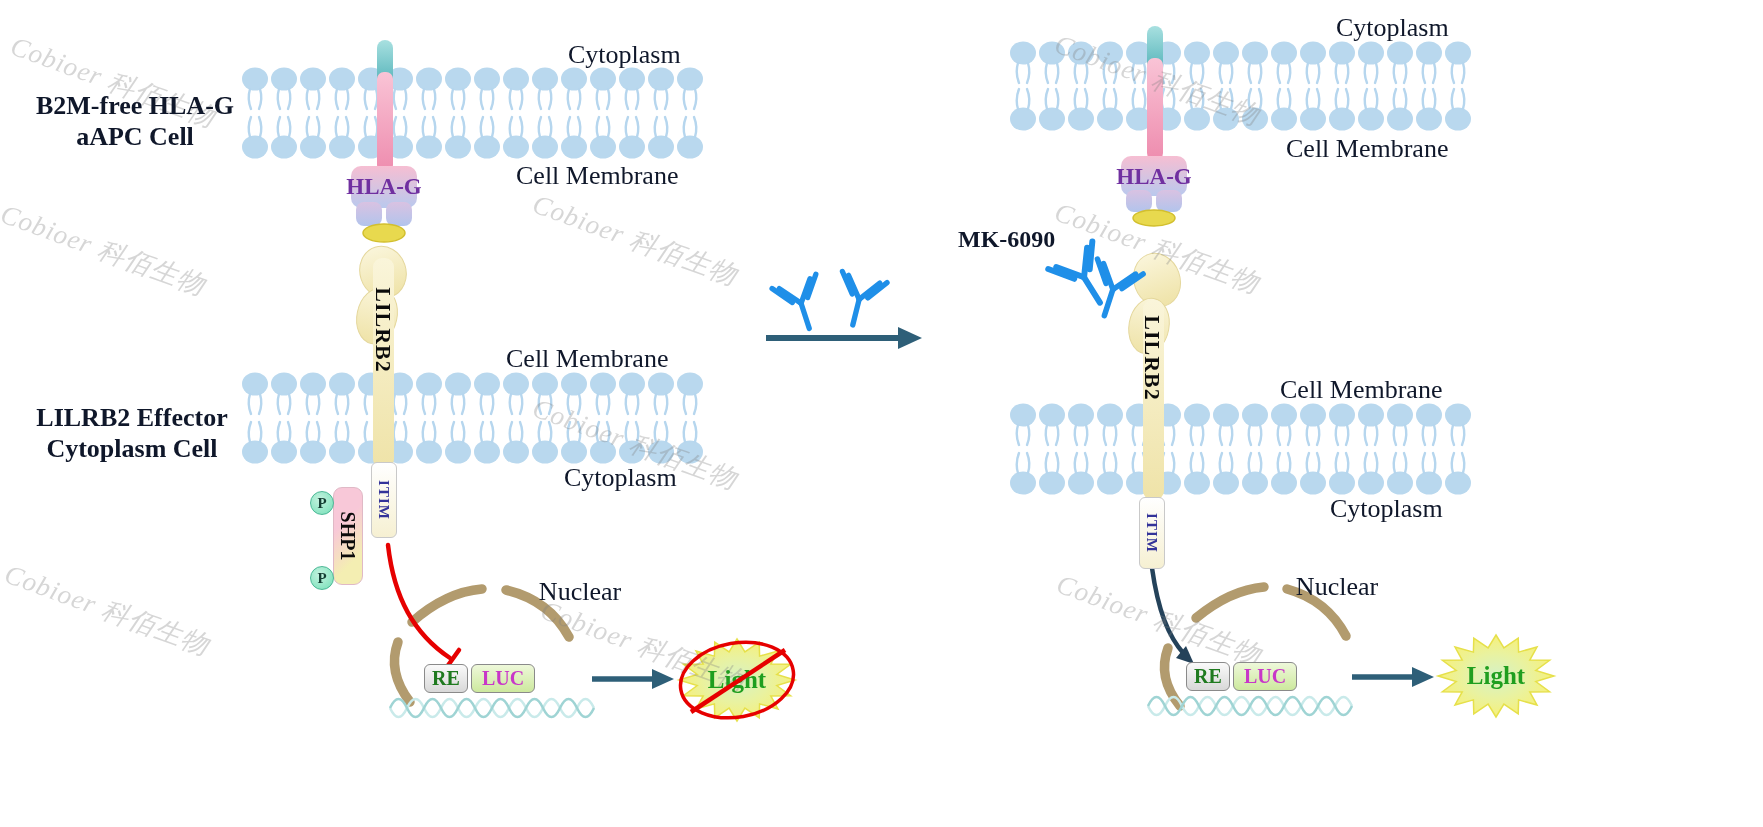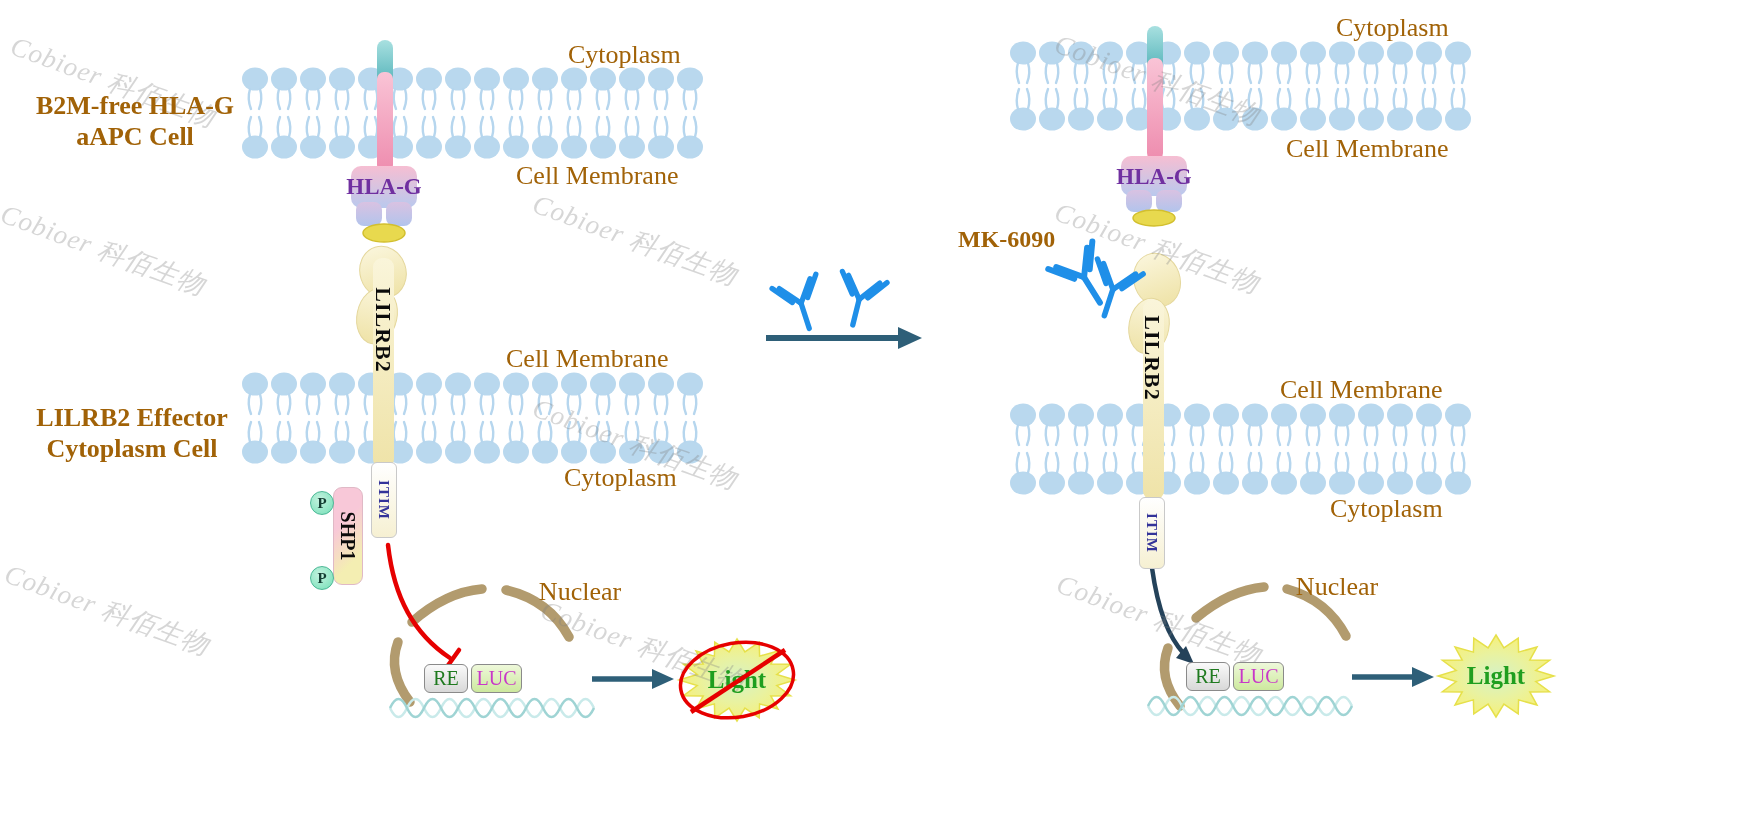--- a/index.html
+++ b/index.html
@@ -3,37 +3,37 @@
 <meta charset="utf-8">
 <style>
   *{margin:0;padding:0;box-sizing:border-box}
   html,body{background:#ffffff}
   body{font-family:"Liberation Serif","DejaVu Serif",serif}
   #stage{position:relative;width:1763px;height:827px;background:#ffffff;overflow:hidden}
   svg.layer{position:absolute;left:0;top:0;z-index:1}
   svg.layer.top{z-index:4;pointer-events:none}
   .wm{position:absolute;z-index:2;font-size:27px;font-style:italic;letter-spacing:1px;
       color:rgba(128,128,128,0.32);white-space:nowrap;transform:rotate(20deg);transform-origin:left top}
-  .lbl{position:absolute;z-index:3;font-size:26px;color:#a16207;white-space:nowrap}
+  .lbl{position:absolute;z-index:3;font-size:26px;color:#0f172a;white-space:nowrap}
   .b{font-weight:bold}
   .c{text-align:center}
   .vlabel{position:absolute;z-index:3;display:flex;align-items:center;justify-content:center;
           transform:rotate(90deg);font-weight:bold;white-space:nowrap;color:#0b0b0b}
   .box{position:absolute;z-index:3;border-radius:6px}
   .itim-box{width:26px;background:linear-gradient(180deg,#ffffff,#f6f0d2);border:1px solid #c9c9c9}
   .shp1-box{width:30px;height:98px;border-radius:9px;border:1px solid #e0b9c6;
             background:linear-gradient(135deg,#f8c8d8 35%,#f4eeb2 75%)}
   .pcircle{position:absolute;z-index:3;width:24px;height:24px;border-radius:50%;
            background:radial-gradient(circle at 40% 35%,#c4f2df,#8ce5c3 70%,#63cfa8);
            border:1.5px solid #4db897;display:flex;align-items:center;justify-content:center;
            font-weight:bold;font-size:15px;color:#143d33}
   .gene-box{position:absolute;z-index:3;height:29px;display:flex;align-items:center;justify-content:center;
-            font-weight:normal;font-size:20px;border-radius:6px;border:1px solid #8a8a8a}
+            font-weight:bold;font-size:20px;border-radius:6px;border:1px solid #8a8a8a}
   .re{width:44px;background:linear-gradient(180deg,#fafafa,#d8d8d8);color:#1f7a1f}
-  .luc{width:51px;background:linear-gradient(180deg,#eef8da,#cde99e);color:#c837c8}
+  .luc{width:64px;background:linear-gradient(180deg,#eef8da,#cde99e);color:#c837c8}
   .light-lbl{position:absolute;z-index:3;width:80px;text-align:center;font-weight:bold;
              font-size:25px;color:#1f9e1f}
   .hlag-lbl{position:absolute;z-index:3;width:96px;text-align:center;font-weight:bold;
             font-size:23px;color:#7030a0}
   .itim-txt{width:74px;height:20px;font-size:15px;color:#333399;letter-spacing:1px}
   .shp1-txt{width:96px;height:24px;font-size:20px}
   .lilrb2-txt{width:120px;height:26px;font-size:22px;letter-spacing:1px}
 </style>
 </head>
 <body>

